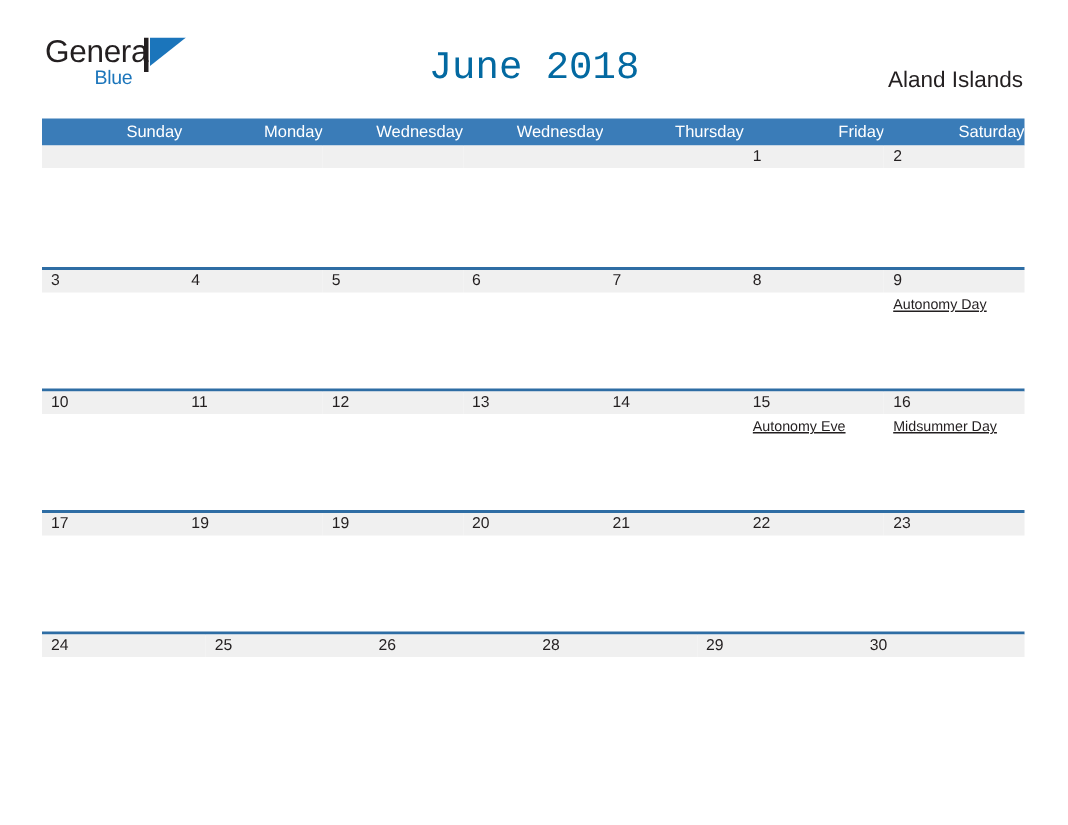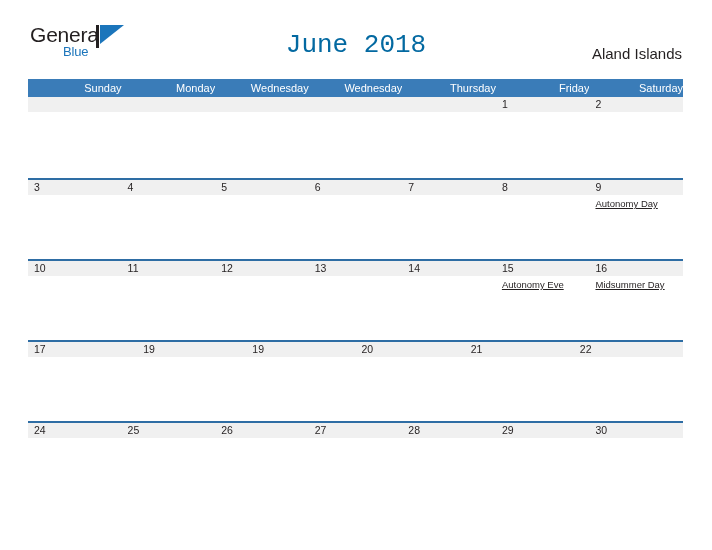--- a/index.html
+++ b/index.html
@@ -340,43 +340,43 @@
           <div class="day-cell">
             <div class="day-band">
               <div class="day-number">21</div>
             </div>
           </div>
           <div class="day-cell">
             <div class="day-band">
               <div class="day-number">22</div>
             </div>
           </div>
+          <div class="day-cell">
+            <div class="day-band">
+              <div class="day-number">23</div>
+            </div>
+          </div>
         </div>
       </div>
       <div class="week-row">
         <div class="week-rule"></div>
         <div class="week-cells">
           <div class="day-cell">
             <div class="day-band">
               <div class="day-number">24</div>
             </div>
           </div>
           <div class="day-cell">
             <div class="day-band">
               <div class="day-number">25</div>
             </div>
           </div>
           <div class="day-cell">
             <div class="day-band">
               <div class="day-number">26</div>
-            </div>
-          </div>
-          <div class="day-cell">
-            <div class="day-band">
-              <div class="day-number">27</div>
             </div>
           </div>
           <div class="day-cell">
             <div class="day-band">
               <div class="day-number">28</div>
             </div>
           </div>
           <div class="day-cell">
             <div class="day-band">
               <div class="day-number">29</div>

